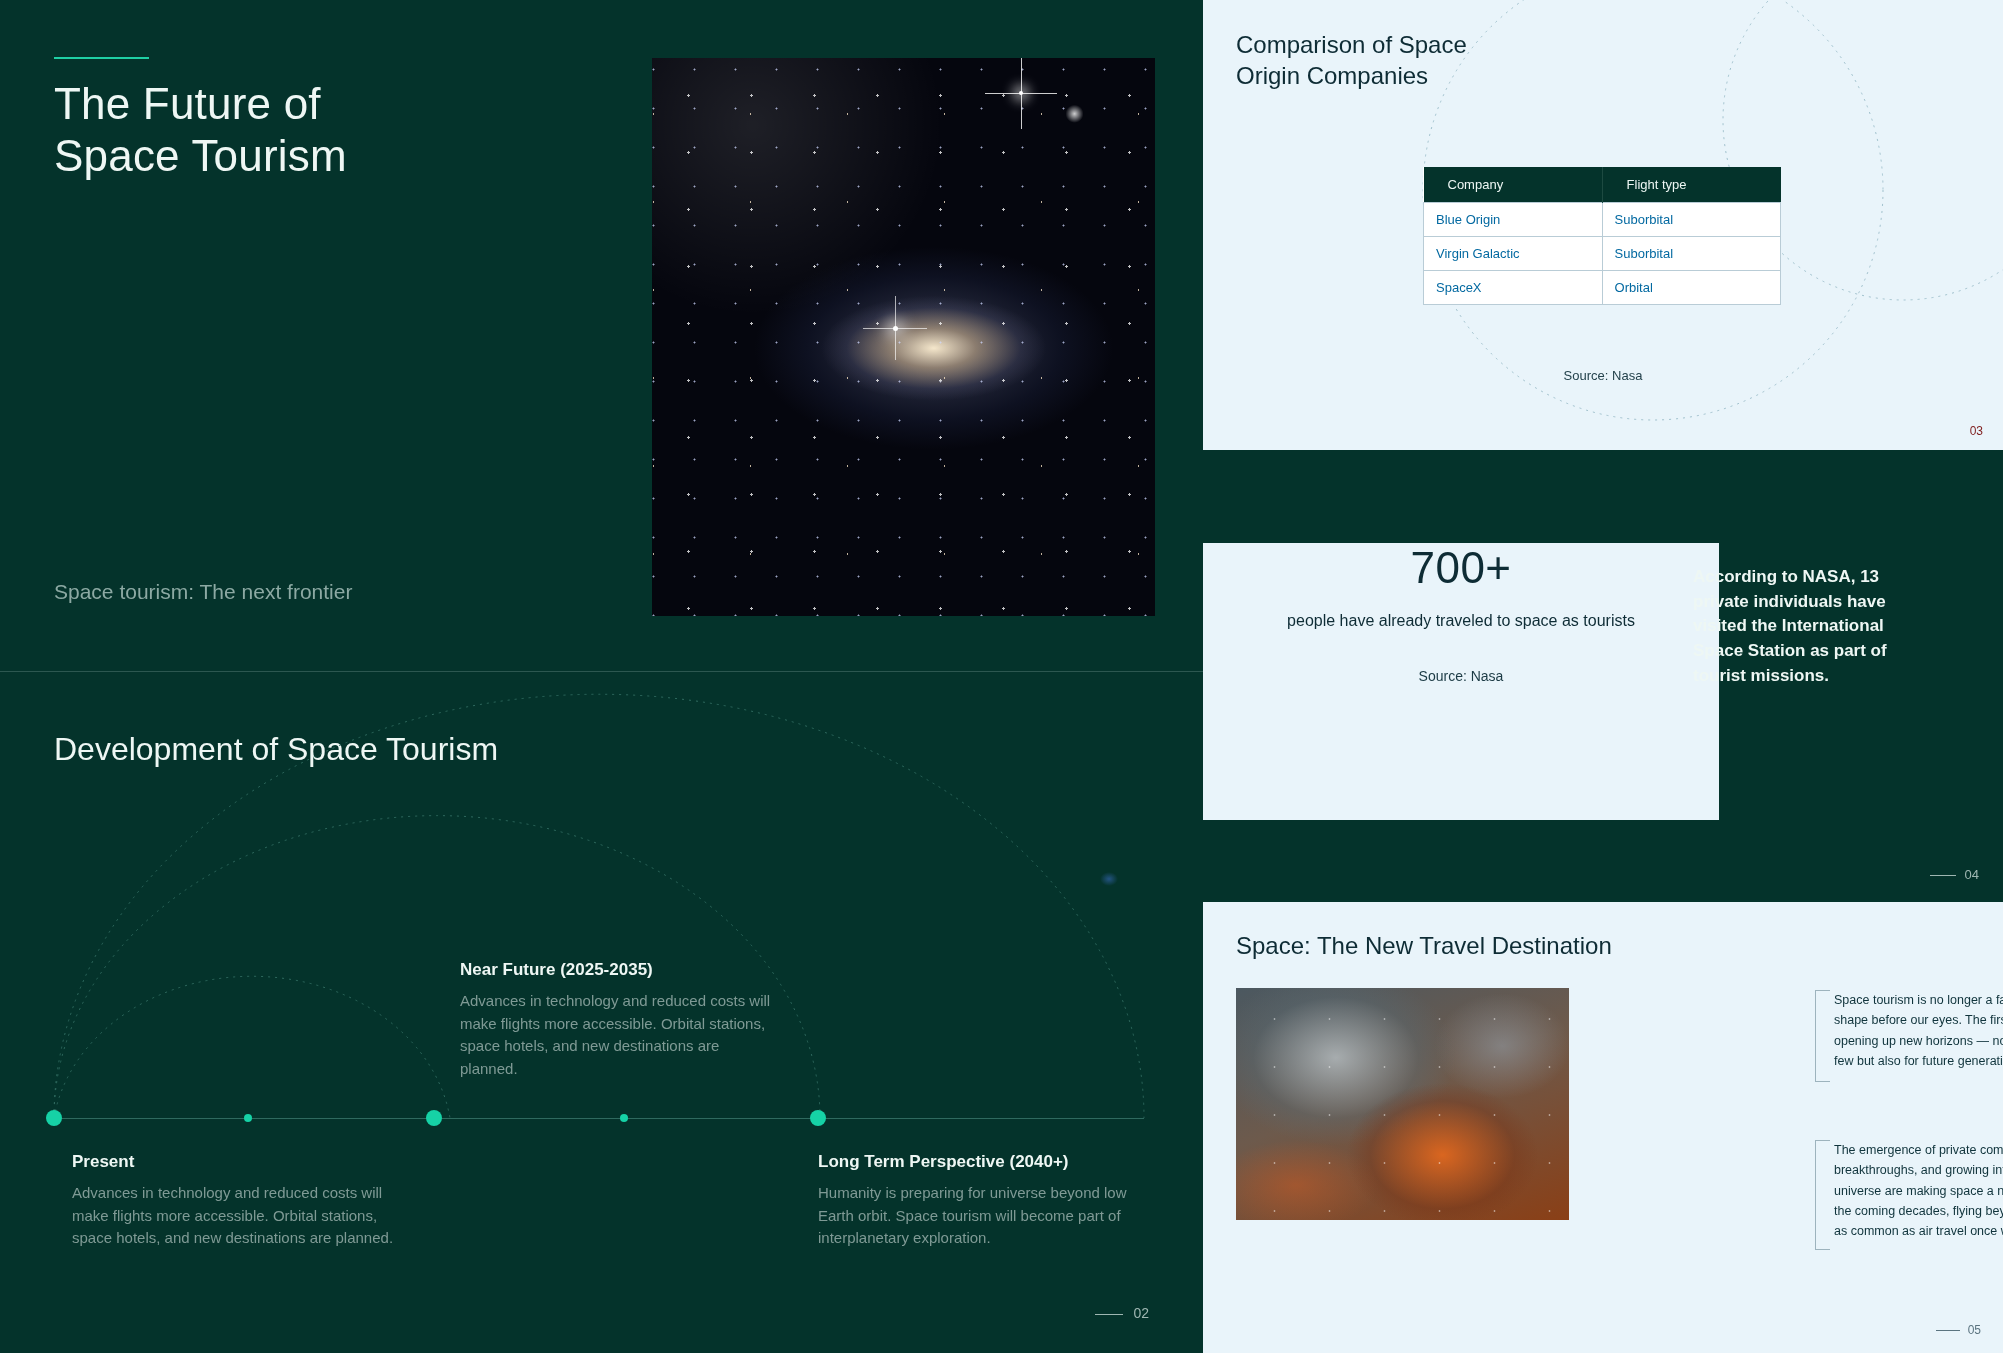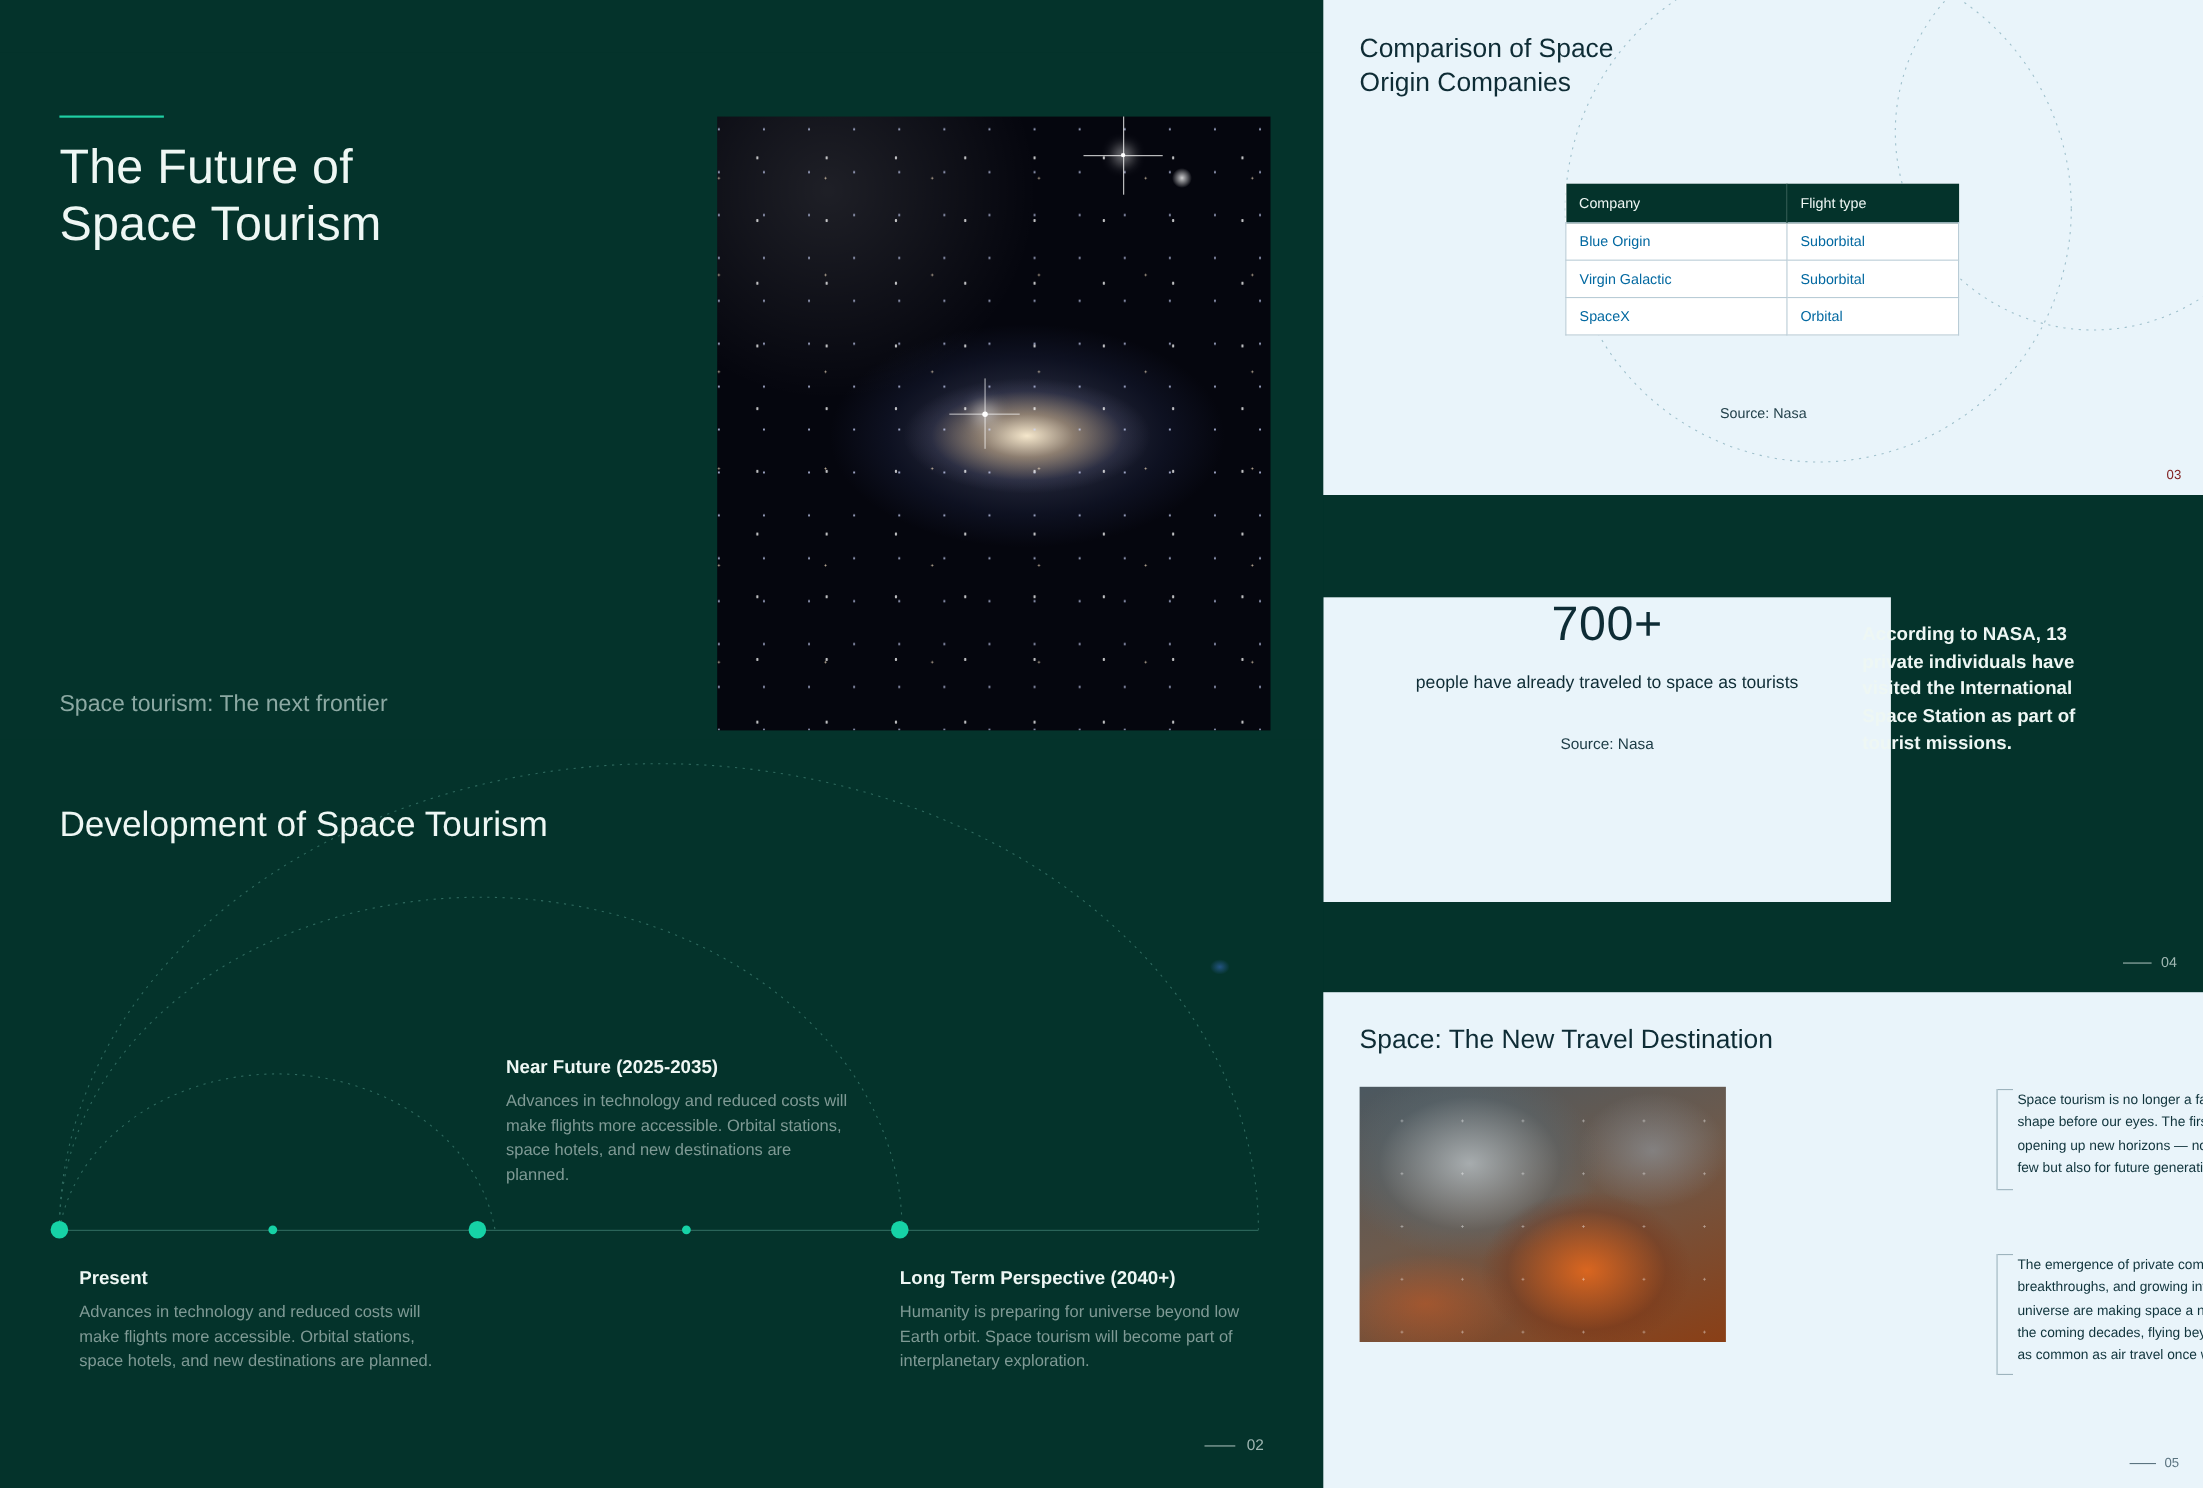--- a/index.html
+++ b/index.html
@@ -13,21 +13,20 @@
     position: relative;
     width: 2003px; height: 1353px;
   }
 
   
   #slide-title {
     position: absolute; left: 0; top: 0;
     width: 1203px; height: 672px;
     background: #04332b;
     border-bottom: 1px solid #2c5750;
-    margin-top: 48px;
   }
   #slide-title .rule {
     position: absolute; left: 54px; top: 57px;
     width: 95px; height: 2px; background: #1fcfa4;
   }
   #slide-title h1 {
     position: absolute; left: 54px; top: 78px;
     width: 560px;
     font-size: 44px; line-height: 1.18; font-weight: 400;
     color: #eef7f4; letter-spacing: .2px;
@@ -136,21 +135,21 @@
   }
   #slide-comparison .circles { position: absolute; inset: 0; }
   table.cmp {
     position: absolute; left: 220px; top: 167px;
     width: 358px; border-collapse: collapse;
     background: #fff;
   }
   table.cmp th {
     background: #04332b; color: #eef7f4;
     font-size: 13px; font-weight: 400; text-align: left;
-    padding: 10px 12px;
+    padding: 10px 24px;
     border-right: 1px solid #1d4a41;
   }
   table.cmp th:last-child { border-right: none; }
   table.cmp td {
     font-size: 13px; color: #0369a1; padding: 9px 12px;
     border: 1px solid #b9ccd6;
   }
   #slide-comparison .source {
     position: absolute; left: 0; right: 0; top: 368px;
     text-align: center; font-size: 13px; color: #24424c;

